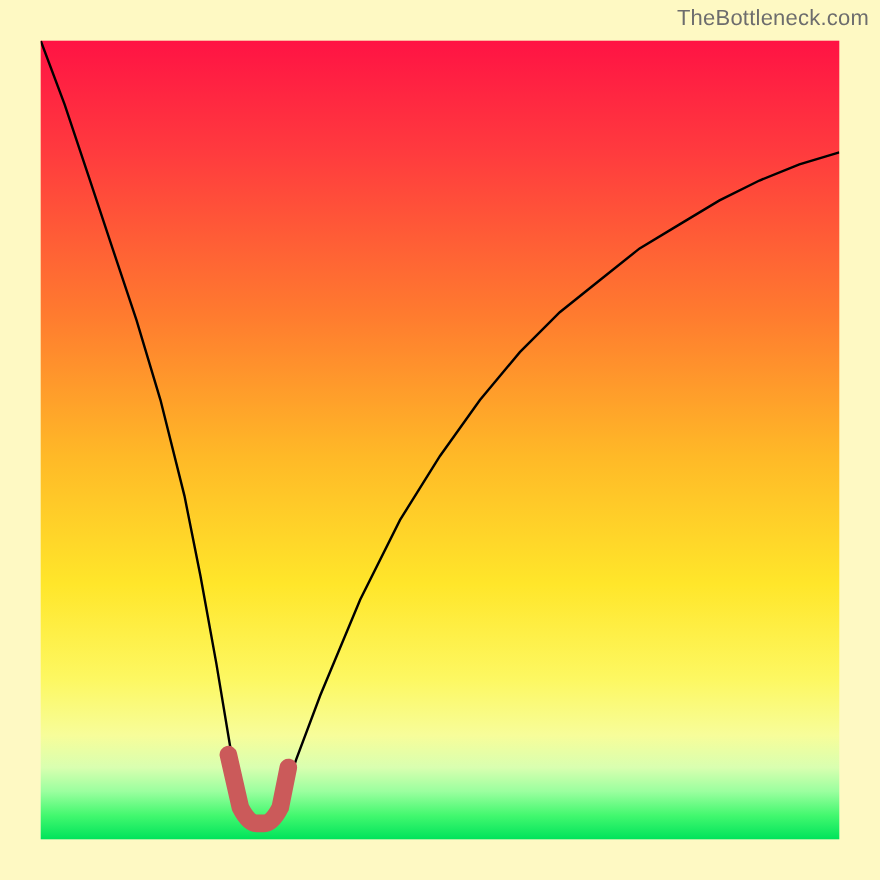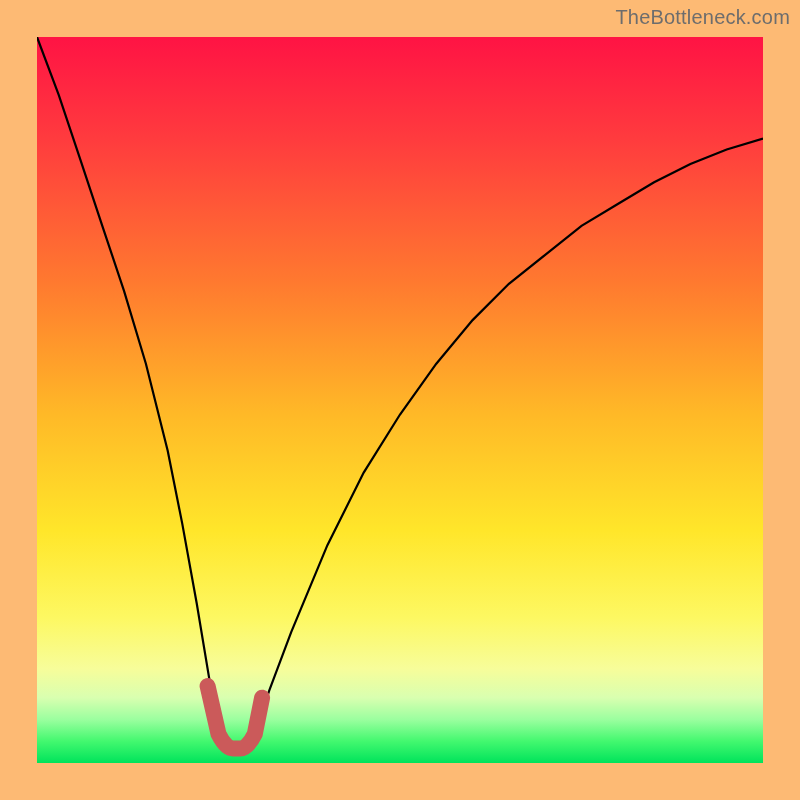--- a/index.html
+++ b/index.html
@@ -7,21 +7,21 @@
     padding: 0;
     width: 800px;
     height: 800px;
     overflow: hidden;
     background: #000;
     font-family: Arial, Helvetica, sans-serif;
   }
   .frame {
     position: absolute;
     inset: 0;
-    background: #fdba74;
+    background: #fef9c3;
     text-decoration: underline;
   }
   .plot-area {
     position: absolute;
     left: 37px;
     top: 37px;
     width: 726px;
     height: 726px;
     
     background: linear-gradient(

